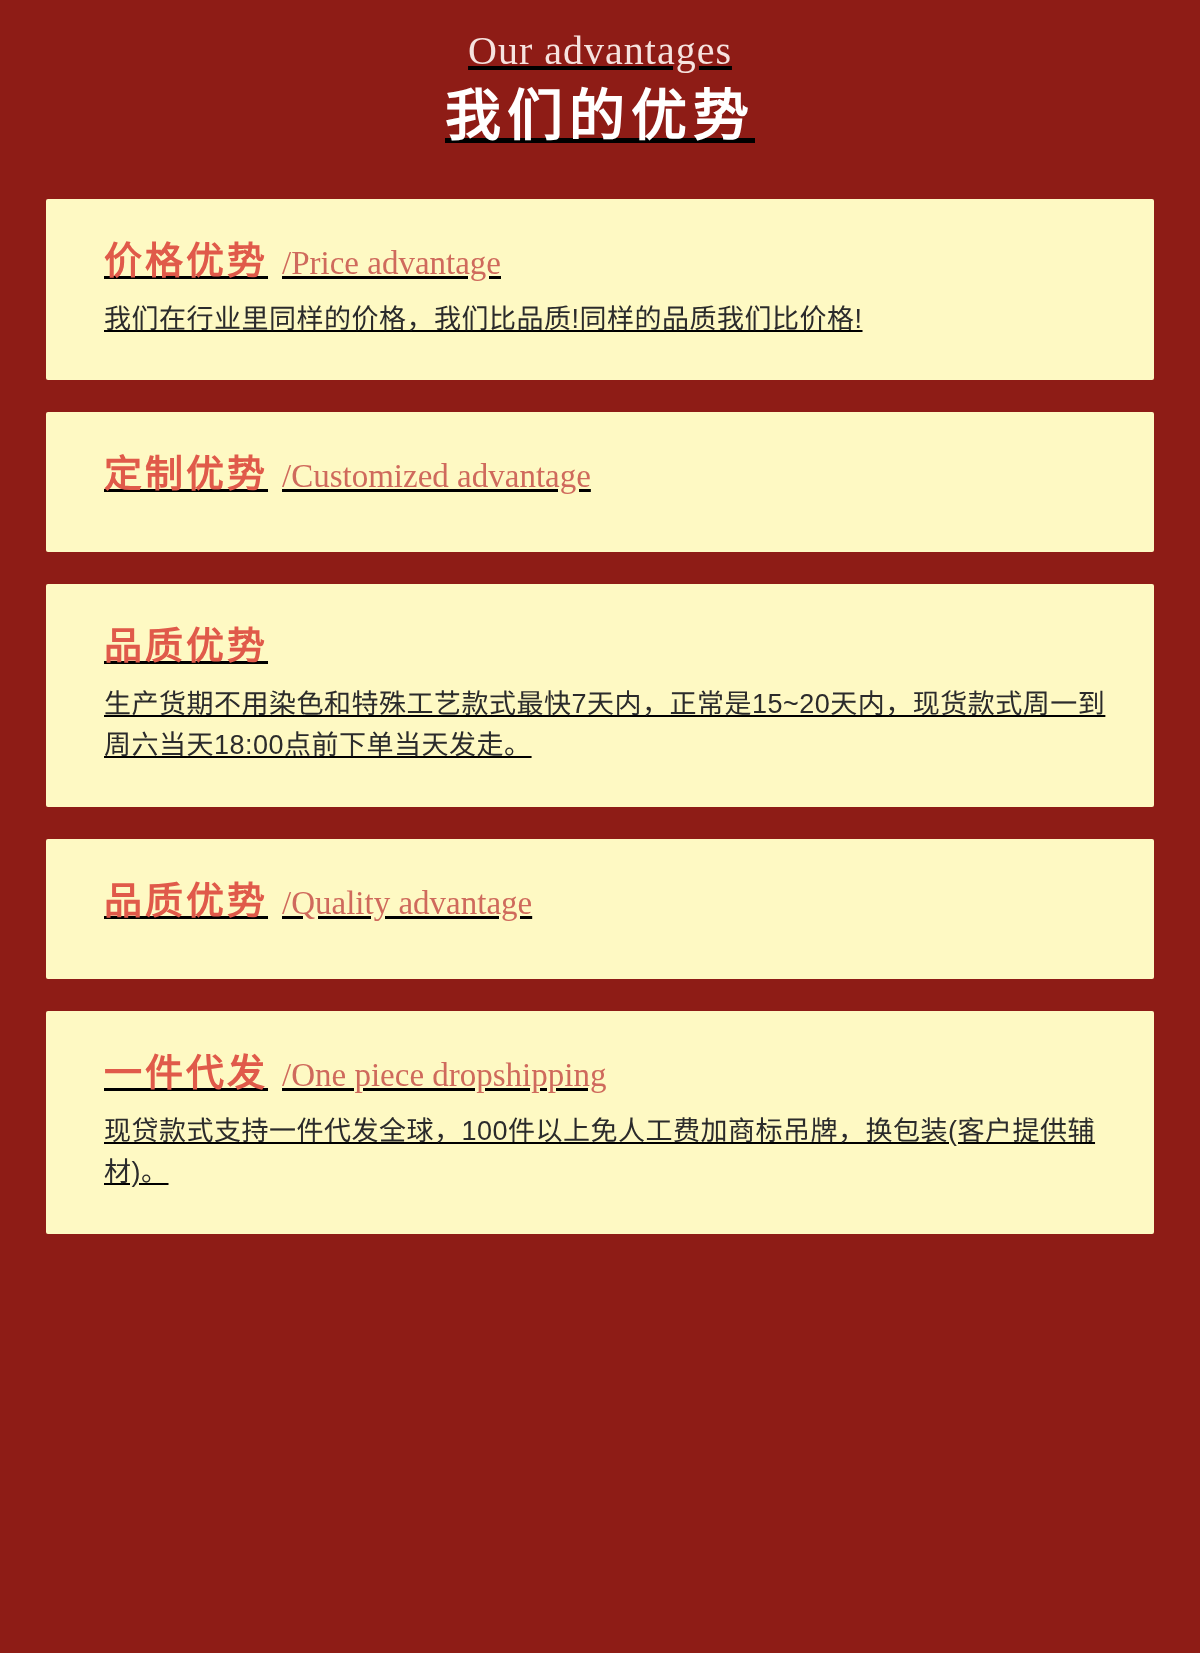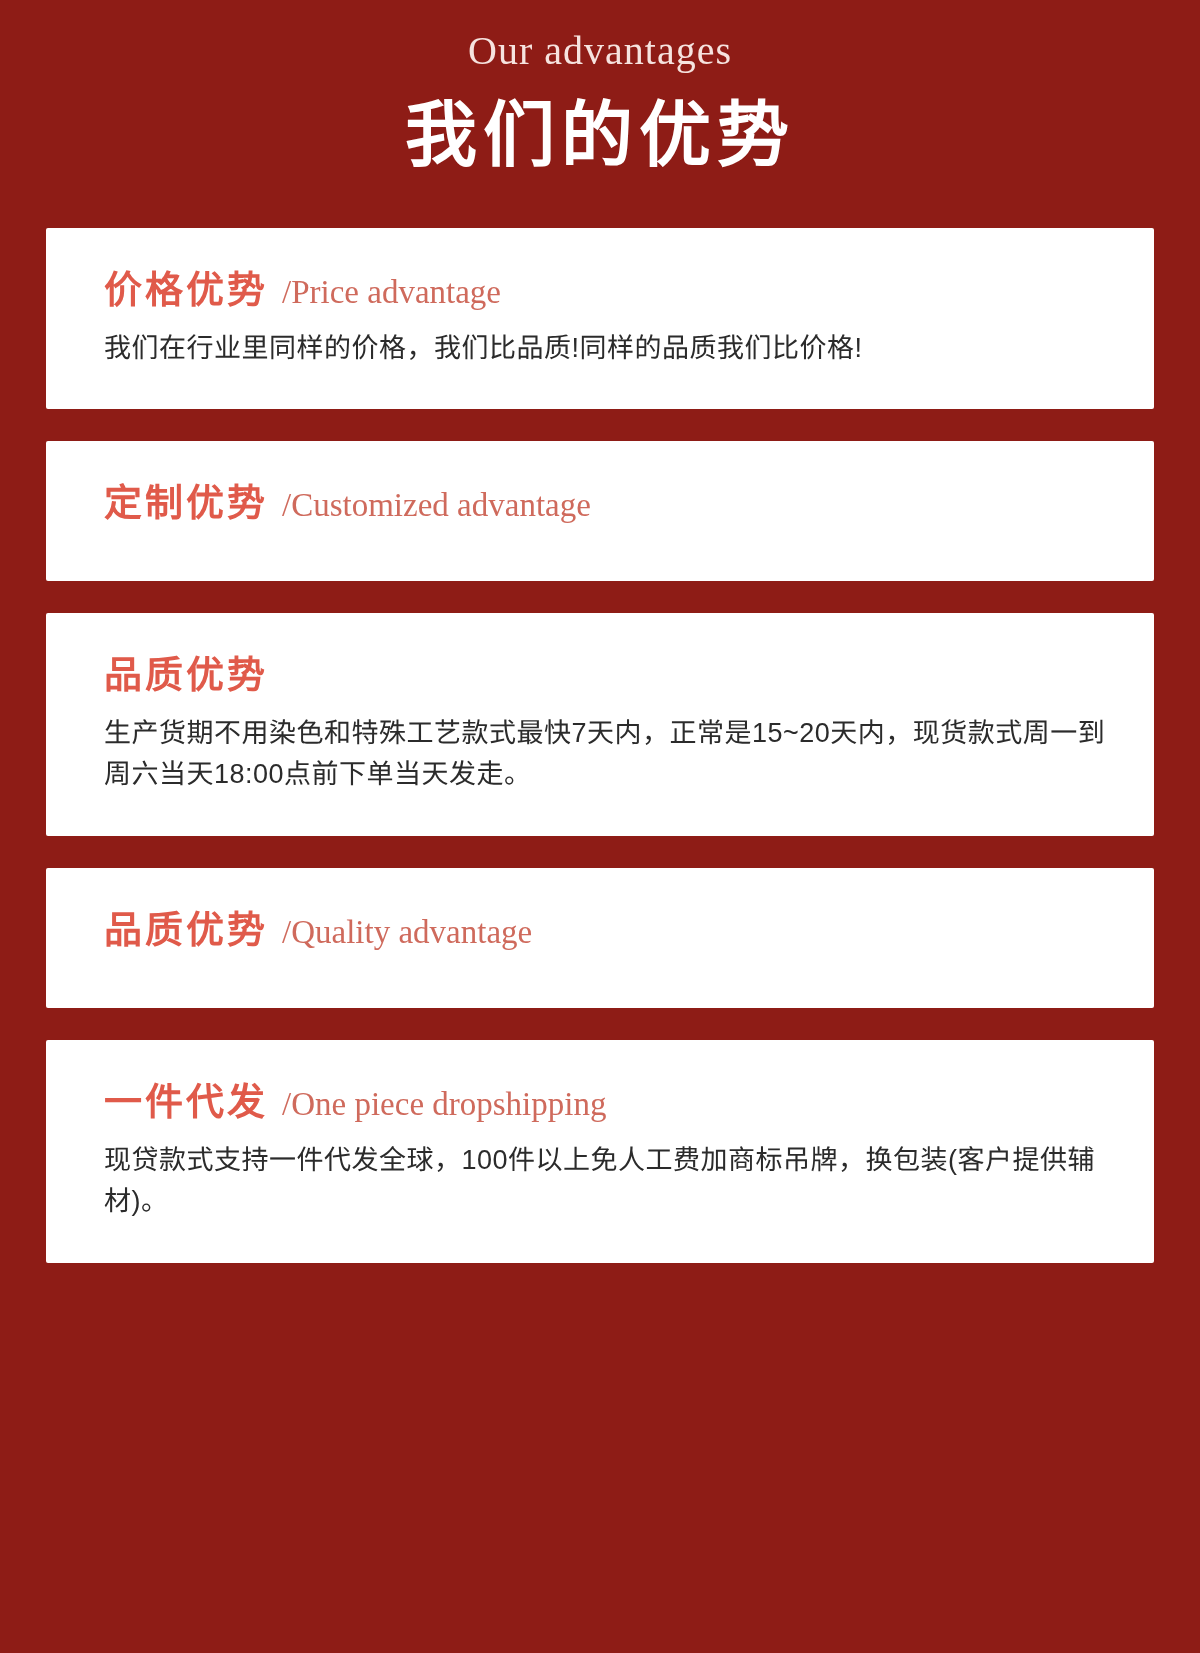--- a/index.html
+++ b/index.html
@@ -13,52 +13,53 @@
     font-family: "Liberation Sans", sans-serif;
     -webkit-font-smoothing: antialiased;
   }
   .page {
     width: 1200px;
     min-height: 1653px;
     background: #8e1c16;
     box-sizing: border-box;
     padding: 0 0 60px 0;
     position: relative;
+    text-decoration: underline;
   }
   .header {
     text-align: center;
     padding-top: 28px;
   }
   .header-en {
     font-family: "Liberation Serif", serif;
     color: #f6e3df;
     font-size: 40px;
     letter-spacing: 1px;
     line-height: 1.15;
     margin: 0;
     font-weight: 400;
   }
   .header-cn {
     font-family: "Liberation Sans", sans-serif;
     color: #ffffff;
-    font-size: 72px;
+    font-size: 56px;
     font-weight: 700;
     letter-spacing: 6px;
     line-height: 1.25;
-    margin: 16px 0 0 0;
+    margin: 7px 0 0 0;
   }
   .cards {
     margin-top: 48px;
     padding: 0 46px;
     display: flex;
     flex-direction: column;
     gap: 32px;
   }
   .card {
-    background: #ffffff;
+    background: #fef9c3;
     border-radius: 2px;
     padding: 40px 42px 40px 58px;
     box-sizing: border-box;
   }
   .card-title {
     display: flex;
     align-items: baseline;
     flex-wrap: wrap;
     margin: 0 0 14px 0;
   }

